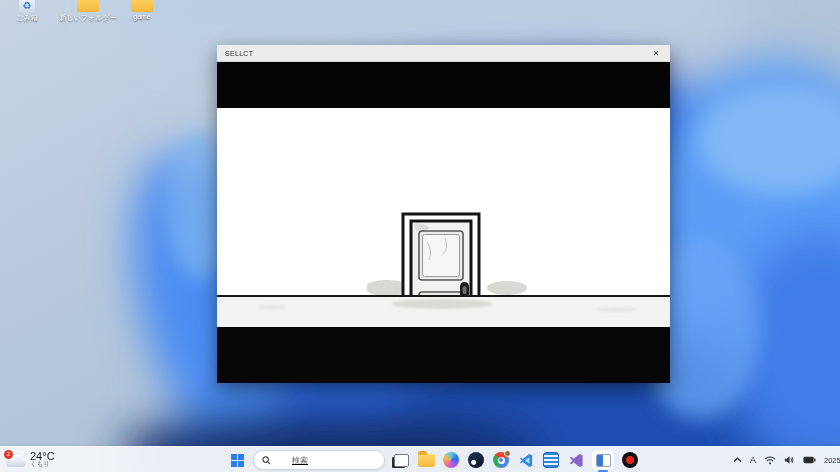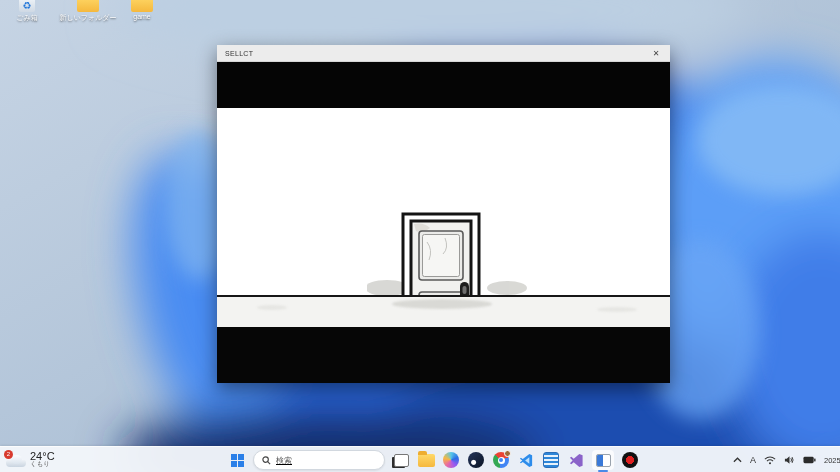--- a/index.html
+++ b/index.html
@@ -40,21 +40,21 @@
   .cloud .c2 { position:absolute; bottom:3px; left:5px; width:11px; height:9px; background:linear-gradient(#fbfcfe,#dbe4ee); border-radius:50%; }
   .badge { position:absolute; top:-4px; left:-2px; width:9px; height:9px; background:#d83b2f; color:#fff; border-radius:50%; font-size:6px; display:flex; align-items:center; justify-content:center; }
   .wtxt { display:flex; flex-direction:column; line-height:8px; }
   .wtemp { font-size:11px; color:#222; }
   .wcond { font-size:6.5px; color:#555; }
 
   .tb-center { position:absolute; left:228px; top:0; height:26px; display:flex; align-items:center; gap:7px; }
   .tb-btn { width:18px; height:18px; display:flex; align-items:center; justify-content:center; border-radius:4px; }
   .start-grid { width:13px; height:13px; display:grid; grid-template-columns:6px 6px; grid-template-rows:6px 6px; gap:1px; }
   .start-grid i { background:#2a7fe8; }
-  .searchpill { width:132px; height:20px; background:#fff; border:1px solid #d2d8df; border-radius:10px; display:flex; align-items:center; gap:5px; padding:9px 8px; box-shadow:0 1px 2px rgba(0,0,0,.08);text-decoration:underline; }
+  .searchpill { width:132px; height:20px; background:#fff; border:1px solid #d2d8df; border-radius:10px; display:flex; align-items:center; gap:21px; padding:9px 8px; box-shadow:0 1px 2px rgba(0,0,0,.08);text-decoration:underline; }
   .searchpill .ph { font-size:8px; color:#555; }
   .ico { width:16px; height:16px; }
   .ico-taskview { width:15px; height:13px; background:#fff; border:1px solid #777; border-radius:2px; position:relative; box-shadow:-3px 2px 0 -1px #2c2c2c; }
   .ico-copilot { border-radius:50%; background:conic-gradient(#58c7e8,#2b6de5,#9b59f0,#e86aa6,#f5b942,#58c7e8); }
   .ico-steam { border-radius:50%; background:radial-gradient(circle at 35% 65%, #fff 0 2px, transparent 3px), linear-gradient(135deg,#23345a,#0c1524); }
   .ico-chrome { border-radius:50%; position:relative; background:conic-gradient(from -50deg, #ea4335 0 120deg, #4285f4 0 240deg, #34a853 0 360deg); }
   .ico-chrome:before { content:""; position:absolute; left:4.5px; top:4.5px; width:7px; height:7px; background:#fff; border-radius:50%; }
   .ico-chrome:after { content:""; position:absolute; left:6px; top:6px; width:4px; height:4px; background:#4285f4; border-radius:50%; }
   .ico-chrome .profile { position:absolute; right:-2px; top:-2px; width:7px; height:7px; background:#a06a3a; border-radius:50%; border:1px solid #fff; }
   .ico-stripes { border-radius:3px; border:1px solid #2a6db8; background:repeating-linear-gradient(#2e86d8 0 2px, #e8f2fb 2px 4px); }

